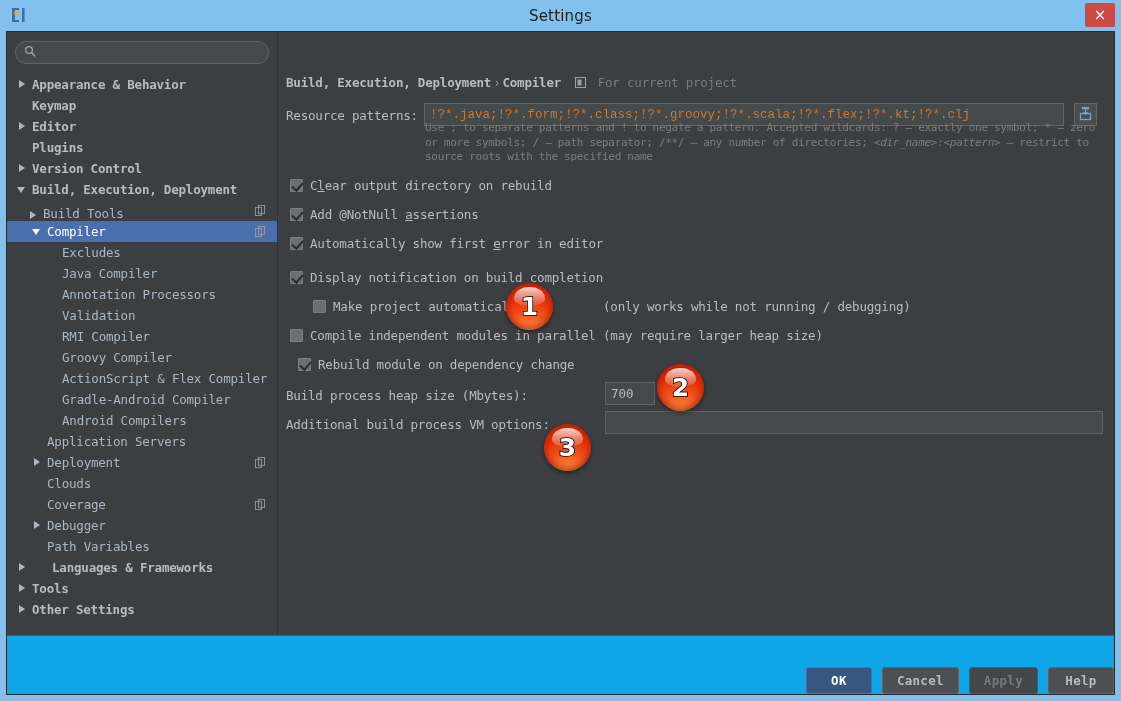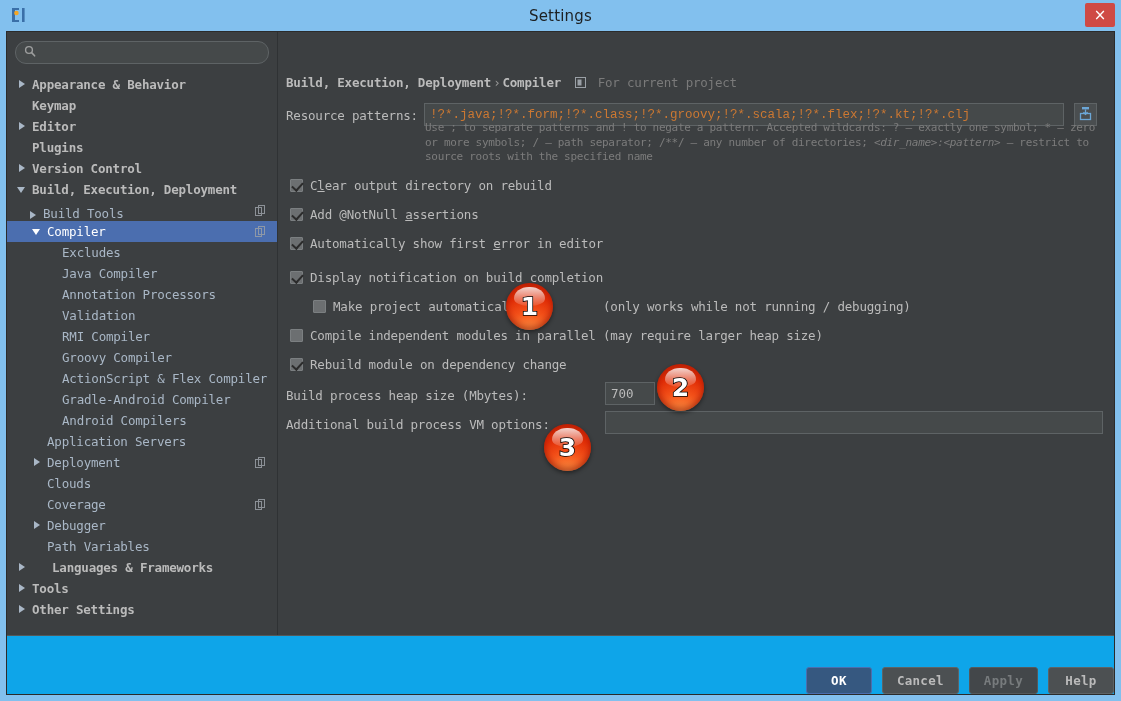--- a/index.html
+++ b/index.html
@@ -368,21 +368,21 @@
           <span class="t">Make project automatically</span>
         </div>
         <div class="note" style="left:325px;top:267px;">(only works while not running / debugging)</div>
 
         <div class="cbrow" style="left:12px;top:296px;">
           <span class="cb"></span>
           <span class="t">Compile independent modules in parallel</span>
         </div>
         <div class="note" style="left:325px;top:296px;">(may require larger heap size)</div>
 
-        <div class="cbrow" style="left:12px;top:325px;">
+        <div class="cbrow" style="left:20px;top:325px;">
           <span class="cb on"></span>
           <span class="t">Rebuild module on dependency change</span>
         </div>
 
         <div class="row-label" style="left:8px;top:356px;">Build process heap size (Mbytes):</div>
         <div class="tfield" style="left:327px;top:350px;width:50px;height:23px;">700</div>
 
         <div class="row-label" style="left:8px;top:385px;">Additional build process VM options:</div>
         <div class="tfield" style="left:327px;top:379px;width:498px;height:23px;"></div>
 

